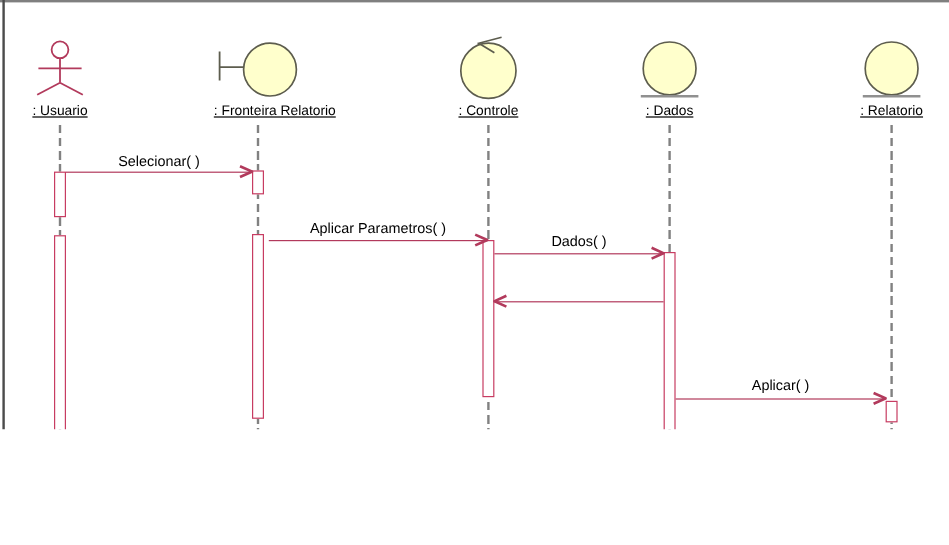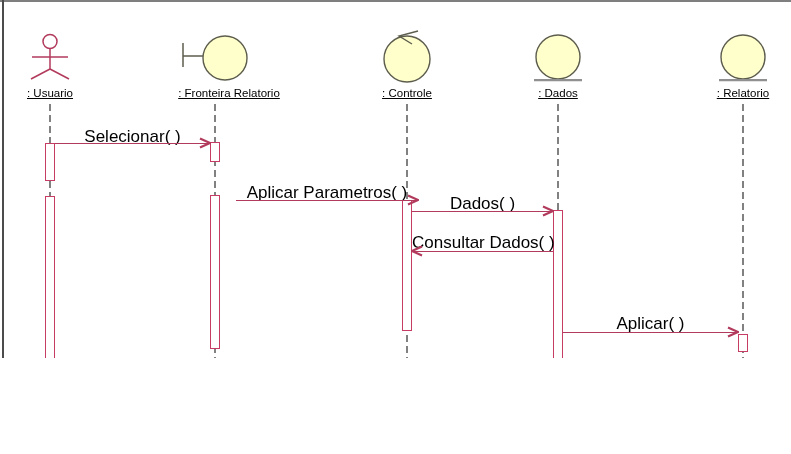--- a/index.html
+++ b/index.html
@@ -23,21 +23,21 @@
 
   .activation {
     position:absolute; width:10px; box-sizing:border-box;
     background:#ffffff; border:1.5px solid var(--activation-border,#c73c62);
     z-index:3;
   }
 
   .msg { position:absolute; z-index:4; }
   .msg-label {
     position:absolute; left:0; right:0; top:0; text-align:center;
-    font-size:17px; white-space:nowrap; color:var(--text,#000);
+    font-size:12px; white-space:nowrap; color:var(--text,#000);
   }
   .msg-line { position:absolute; left:0; right:0; bottom:0; height:1.5px; background:var(--message,#b23a5c); }
   .msg-arrow { position:absolute; bottom:-5px; }
   .msg-arrow.right { right:-1px; }
   .msg-arrow.left  { left:-1px; }
   .msg-arrow path { stroke:var(--message,#b23a5c); stroke-width:2.2; fill:none; }
 
   .icon-stroke { stroke:var(--icon-stroke,#5d5d4e); fill:none; }
   .icon-fill   { fill:var(--icon-fill,#ffffcc); }
   .actor-stroke{ stroke:var(--message,#b23a5c); fill:none; }
@@ -100,38 +100,37 @@
 
   <div class="msg" style="left:55px; top:127px; width:155px; height:17px">
     <div class="msg-label">Selecionar( )</div>
     <div class="msg-line"></div>
     <svg class="msg-arrow right" width="12" height="12">
         <path d="M1,1.5 L11,6 L1,10.5"></path>
       </svg>
   </div>
 
 
-  <div class="msg" style="left:236px; top:183px; width:182px; height:18px">
+  <div class="msg" style="left:224px; top:183px; width:182px; height:18px">
     <div class="msg-label">Aplicar Parametros( )</div>
     <div class="msg-line"></div>
     <svg class="msg-arrow right" width="12" height="12">
         <path d="M1,1.5 L11,6 L1,10.5"></path>
       </svg>
   </div>
 
   <div class="msg" style="left:412px; top:194px; width:141px; height:18px">
     <div class="msg-label">Dados( )</div>
     <div class="msg-line"></div>
     <svg class="msg-arrow right" width="12" height="12">
         <path d="M1,1.5 L11,6 L1,10.5"></path>
       </svg>
   </div>
 
   <div class="msg" style="left:412px; top:233px; width:141px; height:19px">
-    <div class="msg-label">Consultar Dados( )</div>
     <div class="msg-line"></div>
     <svg class="msg-arrow left" width="12" height="12">
         <path d="M11,1.5 L1,6 L11,10.5"></path>
       </svg>
   </div>
 
 
   <div class="msg" style="left:563px; top:314px; width:175px; height:19px">
     <div class="msg-label">Aplicar( )</div>
     <div class="msg-line"></div>

